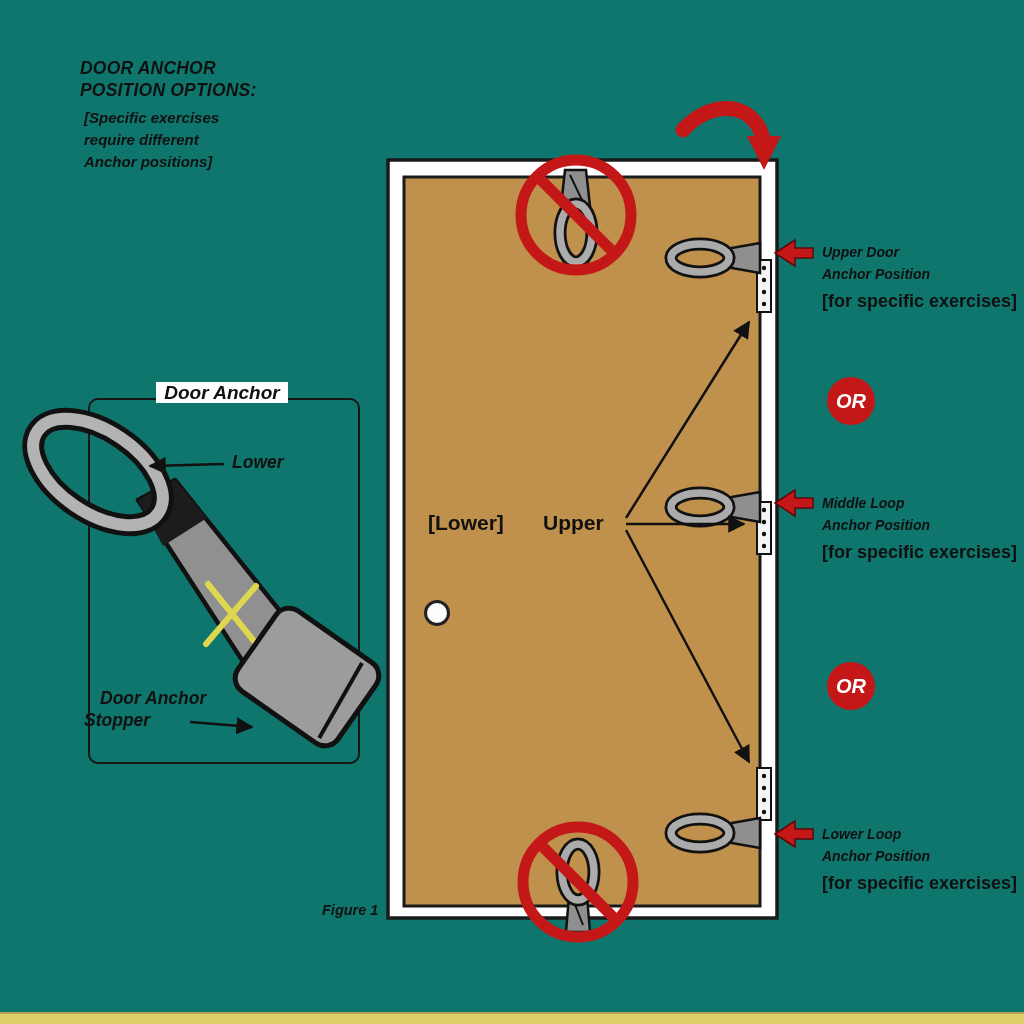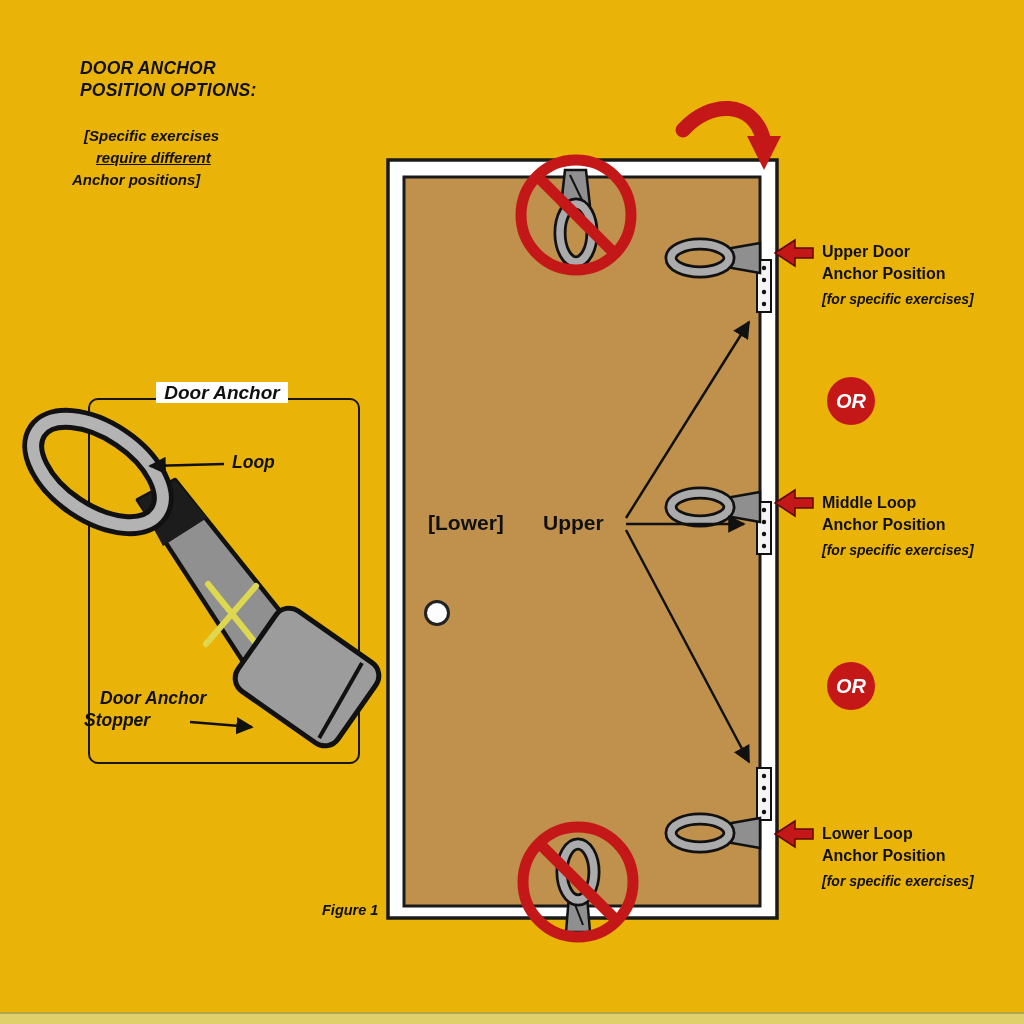--- a/index.html
+++ b/index.html
@@ -1,35 +1,35 @@
 <!DOCTYPE html>
 <html><head>
 <meta charset="utf-8">
 <style>
   html,body{margin:0;padding:0;background:#ffffff;}
   .stage{
     position:relative;width:1024px;height:1024px;overflow:hidden;
-    background:#eab308;
+    background:#0f766e;
     font-family:"Liberation Sans", sans-serif;
     color:#101010;
   }
   .abs{position:absolute;}
   .hdr-line{font-size:17.5px;font-weight:700;font-style:italic;letter-spacing:.2px;}
-  .sub-line{font-size:15px;font-weight:600;font-style:italic;margin-top:18px;}
+  .sub-line{font-size:15px;font-weight:600;font-style:italic;}
   .box-frame{
     border:2.5px solid #161616;border-radius:10px;background:transparent;
   }
   .box-title{
     font-size:19px;font-weight:700;font-style:italic;text-align:center;
   }
   .box-title span{background:#ffffff;padding:0 8px;}
   .small-label{font-size:17.5px;font-weight:700;font-style:italic;}
   .door-label{font-size:21px;font-weight:700;}
-  .pos-title{font-size:16px;font-weight:700;line-height:22px;white-space:nowrap;}
-  .pos-note{font-size:14px;font-weight:600;font-style:italic;white-space:nowrap;}
+  .pos-title{font-size:14px;font-weight:700;font-style:italic;line-height:22px;white-space:nowrap;}
+  .pos-note{font-size:18px;font-weight:600;white-space:nowrap;}
   .or-badge{
     width:48px;height:48px;border-radius:50%;background:#c41818;
     color:#ffffff;font-size:20px;font-weight:700;font-style:italic;
     display:flex;align-items:center;justify-content:center;
   }
   .figure-label{font-size:14.5px;font-weight:600;font-style:italic;}
   .bottom-strip{
     left:0;top:1012px;width:1024px;height:12px;background:#e0d06c;
     border-top:2px solid #b3a44e;
   }
@@ -147,27 +147,27 @@
         <line x1="344" y1="634" x2="352" y2="720" stroke="#111" stroke-width="4"></line>
       </g>
       <line x1="224" y1="464" x2="150" y2="466" stroke="#111" stroke-width="2.5" marker-end="url(#arrow-black)"></line>
       <line x1="190" y1="722" x2="252" y2="727" stroke="#111" stroke-width="2.5" marker-end="url(#arrow-black)"></line>
     </g>
   </svg>
 
   <div class="abs hdr-line" style="left:80px;top:58px;">DOOR ANCHOR</div>
   <div class="abs hdr-line" style="left:80px;top:80px;">POSITION OPTIONS:</div>
   <div class="abs sub-line" style="left:84px;top:109px;">[Specific exercises</div>
-  <div class="abs sub-line" style="left:96px;top:131px;text-decoration:underline;">require different</div>
-  <div class="abs sub-line" style="left:72px;top:153px;">Anchor positions]</div>
+  <div class="abs sub-line" style="left:84px;top:131px;">require different</div>
+  <div class="abs sub-line" style="left:84px;top:153px;">Anchor positions]</div>
 
   <div class="abs box-title" style="left:88px;top:382px;width:268px;">
     <span>Door Anchor</span>
   </div>
-  <div class="abs small-label" style="left:232px;top:452px;">Loop</div>
+  <div class="abs small-label" style="left:232px;top:452px;">Lower</div>
   <div class="abs small-label" style="left:100px;top:688px;">Door Anchor</div>
   <div class="abs small-label" style="left:84px;top:710px;">Stopper</div>
 
   <div class="abs door-label" style="left:428px;top:511px;">[Lower]</div>
   <div class="abs door-label" style="left:543px;top:511px;">Upper</div>
   <div class="abs figure-label" style="left:322px;top:902px;text-align:right;">Figure 1</div>
 
   <div class="abs pos-title" style="left:822px;top:241px;">Upper Door</div>
   <div class="abs pos-title" style="left:822px;top:263px;">Anchor Position</div>
   <div class="abs pos-note" style="left:822px;top:291px;">[for specific exercises]</div>

